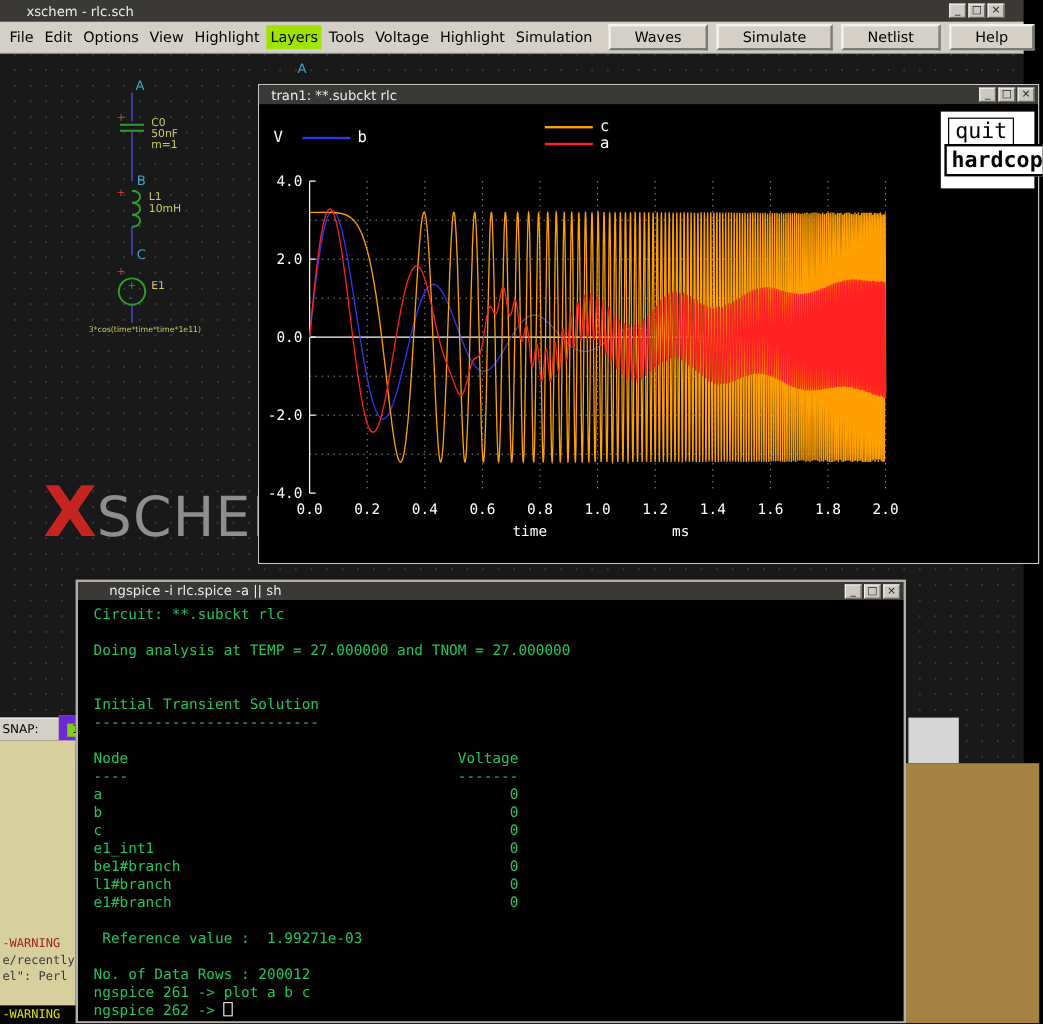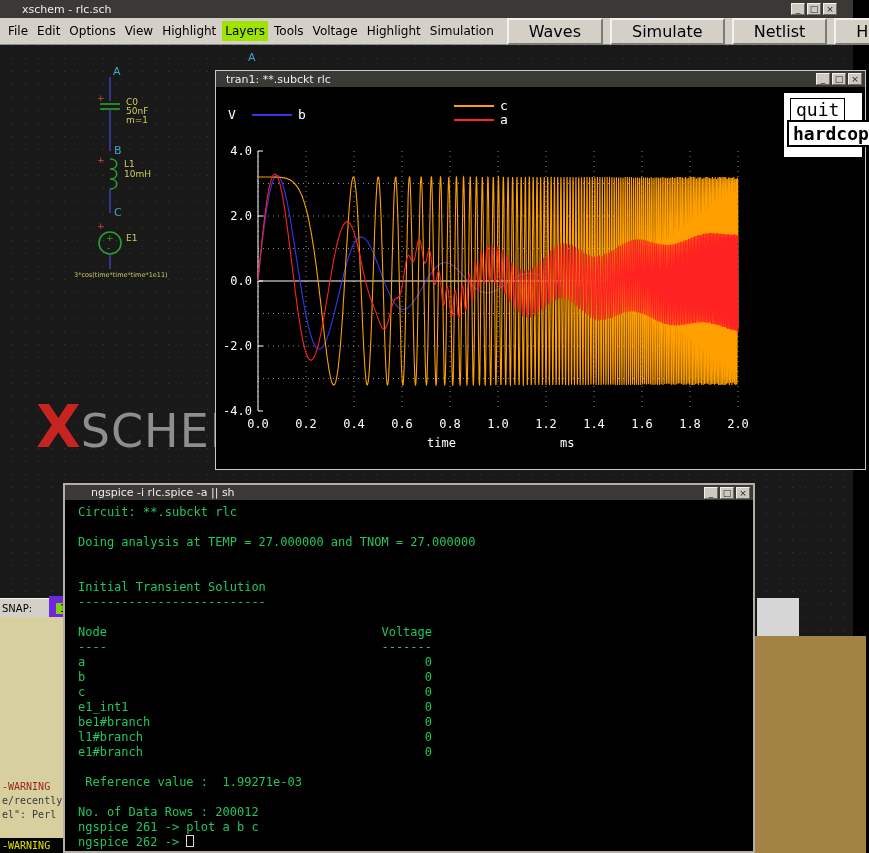--- a/index.html
+++ b/index.html
@@ -18,21 +18,21 @@
 
   
   #xs-title { position:absolute; left:0; top:0; width:853px; height:18px; }
   #xs-title .title { padding-left:22px; }
   #xs-title .btns { padding-right:16px; }
   #xs-menubar { position:absolute; left:0; top:18px; width:853px; height:27px;
                 background:#d4d0c8; border-bottom:1px solid #8a8a8a;
                 display:flex; align-items:center; font-size:12px; color:#000; padding-left:5px; }
   .menu-item { padding:3px 3px; margin-right:3px; cursor:default; }
   #menu-buttons { margin-left:auto; display:flex; align-items:center; padding-right:5px; }
-  .tbtn { background:#d4d0c8; font-family:"DejaVu Sans",sans-serif; font-size:16px; color:#000;
+  .tbtn { background:#d4d0c8; font-family:"DejaVu Sans",sans-serif; font-size:12px; color:#000;
           border-top:2px solid #f4f2ee; border-left:2px solid #f4f2ee;
           border-right:2px solid #7e7a74; border-bottom:2px solid #7e7a74;
           padding:2px 20px; margin-left:7px; }
   #xs-canvas { position:absolute; left:0; top:45px; width:853px; height:591px; background:#191919;
                background-image:radial-gradient(#383838 0.8px, transparent 1px);
                background-size:13px 13px; background-position:6px 7px; }
   #canvas-label-a { position:absolute; left:248px; top:6px; color:#3fa6c8; font-size:11px; }
   .logo { position:absolute; left:36px; top:348px; white-space:nowrap; z-index:1; }
   .logo-x { font-size:58px; font-weight:bold; color:#c62420; }
   .logo-rest { font-size:46px; color:#8e8e8e; letter-spacing:1px; }

